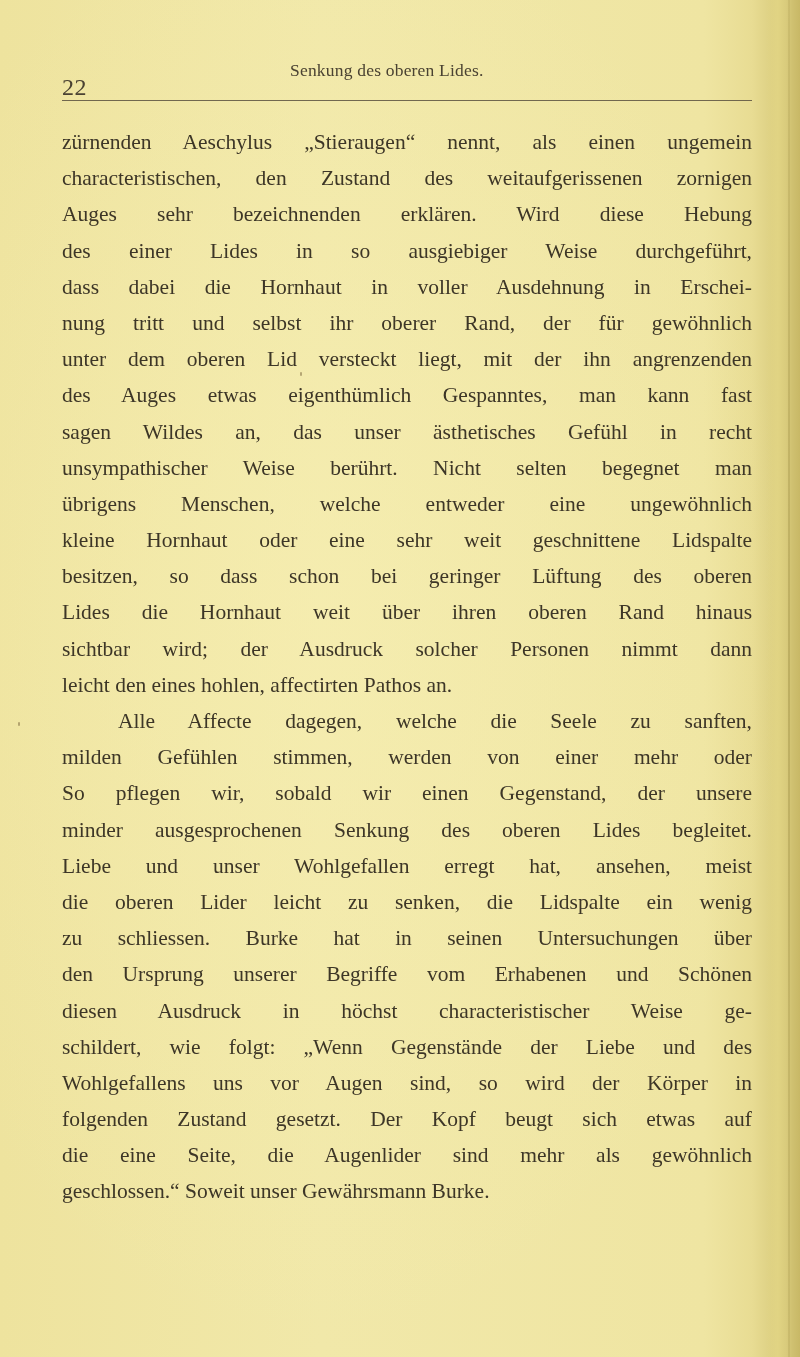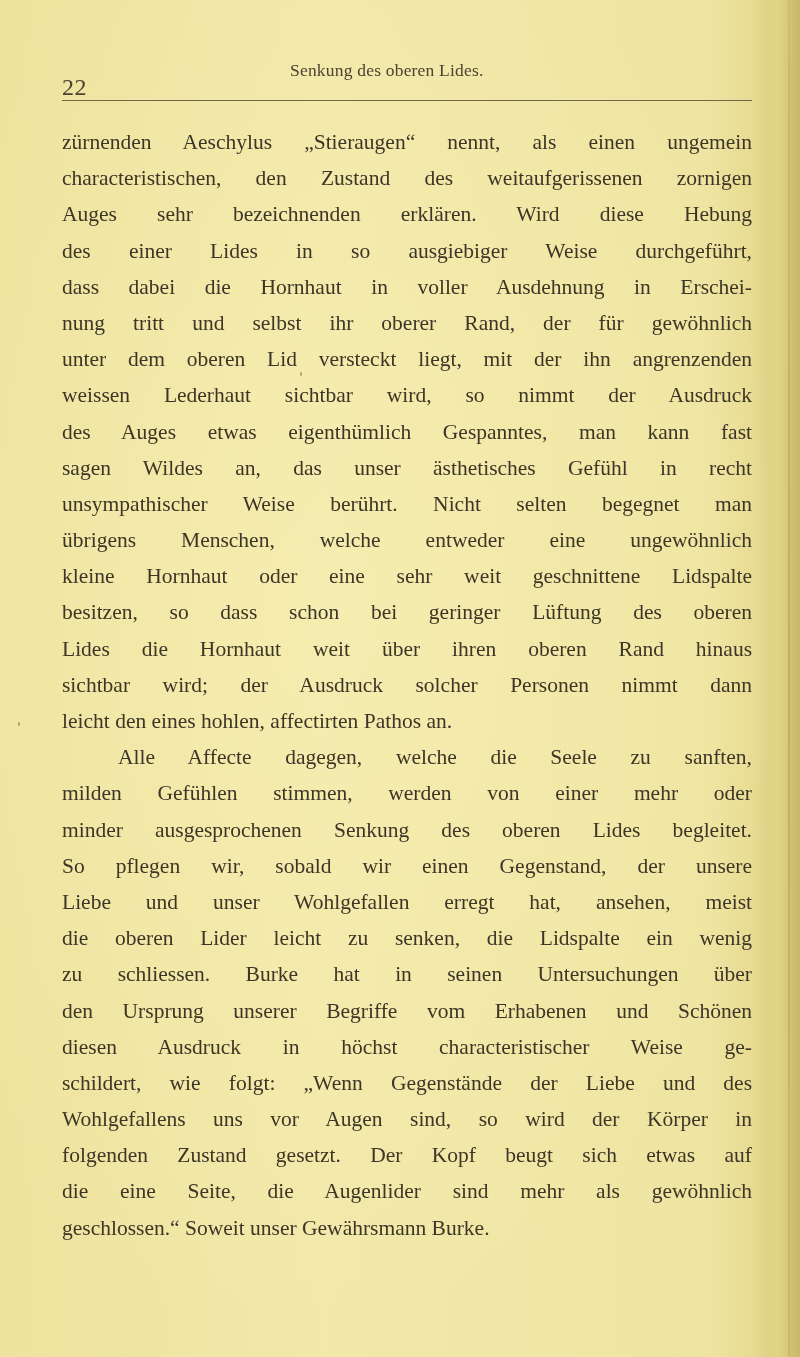--- a/index.html
+++ b/index.html
@@ -124,37 +124,36 @@
   <div class="body-text">
 
     <div>
       <span class="line">zürnenden Aeschylus „Stieraugen“ nennt, als einen ungemein</span>
       <span class="line">characteristischen, den Zustand des weitaufgerissenen zornigen</span>
       <span class="line">Auges sehr bezeichnenden erklären. Wird diese Hebung</span>
       <span class="line">des einer Lides in so ausgiebiger Weise durchgeführt,</span>
       <span class="line">dass dabei die Hornhaut in voller Ausdehnung in Erschei-</span>
       <span class="line">nung tritt und selbst ihr oberer Rand, der für gewöhnlich</span>
       <span class="line">unter dem oberen Lid versteckt liegt, mit der ihn angrenzenden</span>
-      <span class="line">weissen Lederhaut sichtbar wird, so nimmt der Ausdruck</span>
       <span class="line">des Auges etwas eigenthümlich Gespanntes, man kann fast</span>
       <span class="line">sagen Wildes an, das unser ästhetisches Gefühl in recht</span>
       <span class="line">unsympathischer Weise berührt. Nicht selten begegnet man</span>
       <span class="line">übrigens Menschen, welche entweder eine ungewöhnlich</span>
       <span class="line">kleine Hornhaut oder eine sehr weit geschnittene Lidspalte</span>
       <span class="line">besitzen, so dass schon bei geringer Lüftung des oberen</span>
       <span class="line">Lides die Hornhaut weit über ihren oberen Rand hinaus</span>
       <span class="line">sichtbar wird; der Ausdruck solcher Personen nimmt dann</span>
       <span class="line last">leicht den eines hohlen, affectirten Pathos an.</span>
     </div>
 
     <div>
       <span class="line indent">Alle Affecte dagegen, welche die Seele zu sanften,</span>
       <span class="line">milden Gefühlen stimmen, werden von einer mehr oder</span>
+      <span class="line">So pflegen wir, sobald wir einen Gegenstand, der unsere</span>
       <span class="line">minder ausgesprochenen Senkung des oberen Lides begleitet.</span>
-      <span class="line">So pflegen wir, sobald wir einen Gegenstand, der unsere</span>
       <span class="line">Liebe und unser Wohlgefallen erregt hat, ansehen, meist</span>
       <span class="line">die oberen Lider leicht zu senken, die Lidspalte ein wenig</span>
       <span class="line"><span>zu schliessen. </span><span class="italic">Burke</span><span> hat in seinen Untersuchungen über</span></span>
       <span class="line">den Ursprung unserer Begriffe vom Erhabenen und Schönen</span>
       <span class="line">diesen Ausdruck in höchst characteristischer Weise ge-</span>
       <span class="line">schildert, wie folgt: „Wenn Gegenstände der Liebe und des</span>
       <span class="line">Wohlgefallens uns vor Augen sind, so wird der Körper in</span>
       <span class="line">folgenden Zustand gesetzt. Der Kopf beugt sich etwas auf</span>
       <span class="line">die eine Seite, die Augenlider sind mehr als gewöhnlich</span>
       <span class="line last"><span>geschlossen.“ Soweit unser Gewährsmann </span><span class="italic">Burke.</span><span></span></span>

